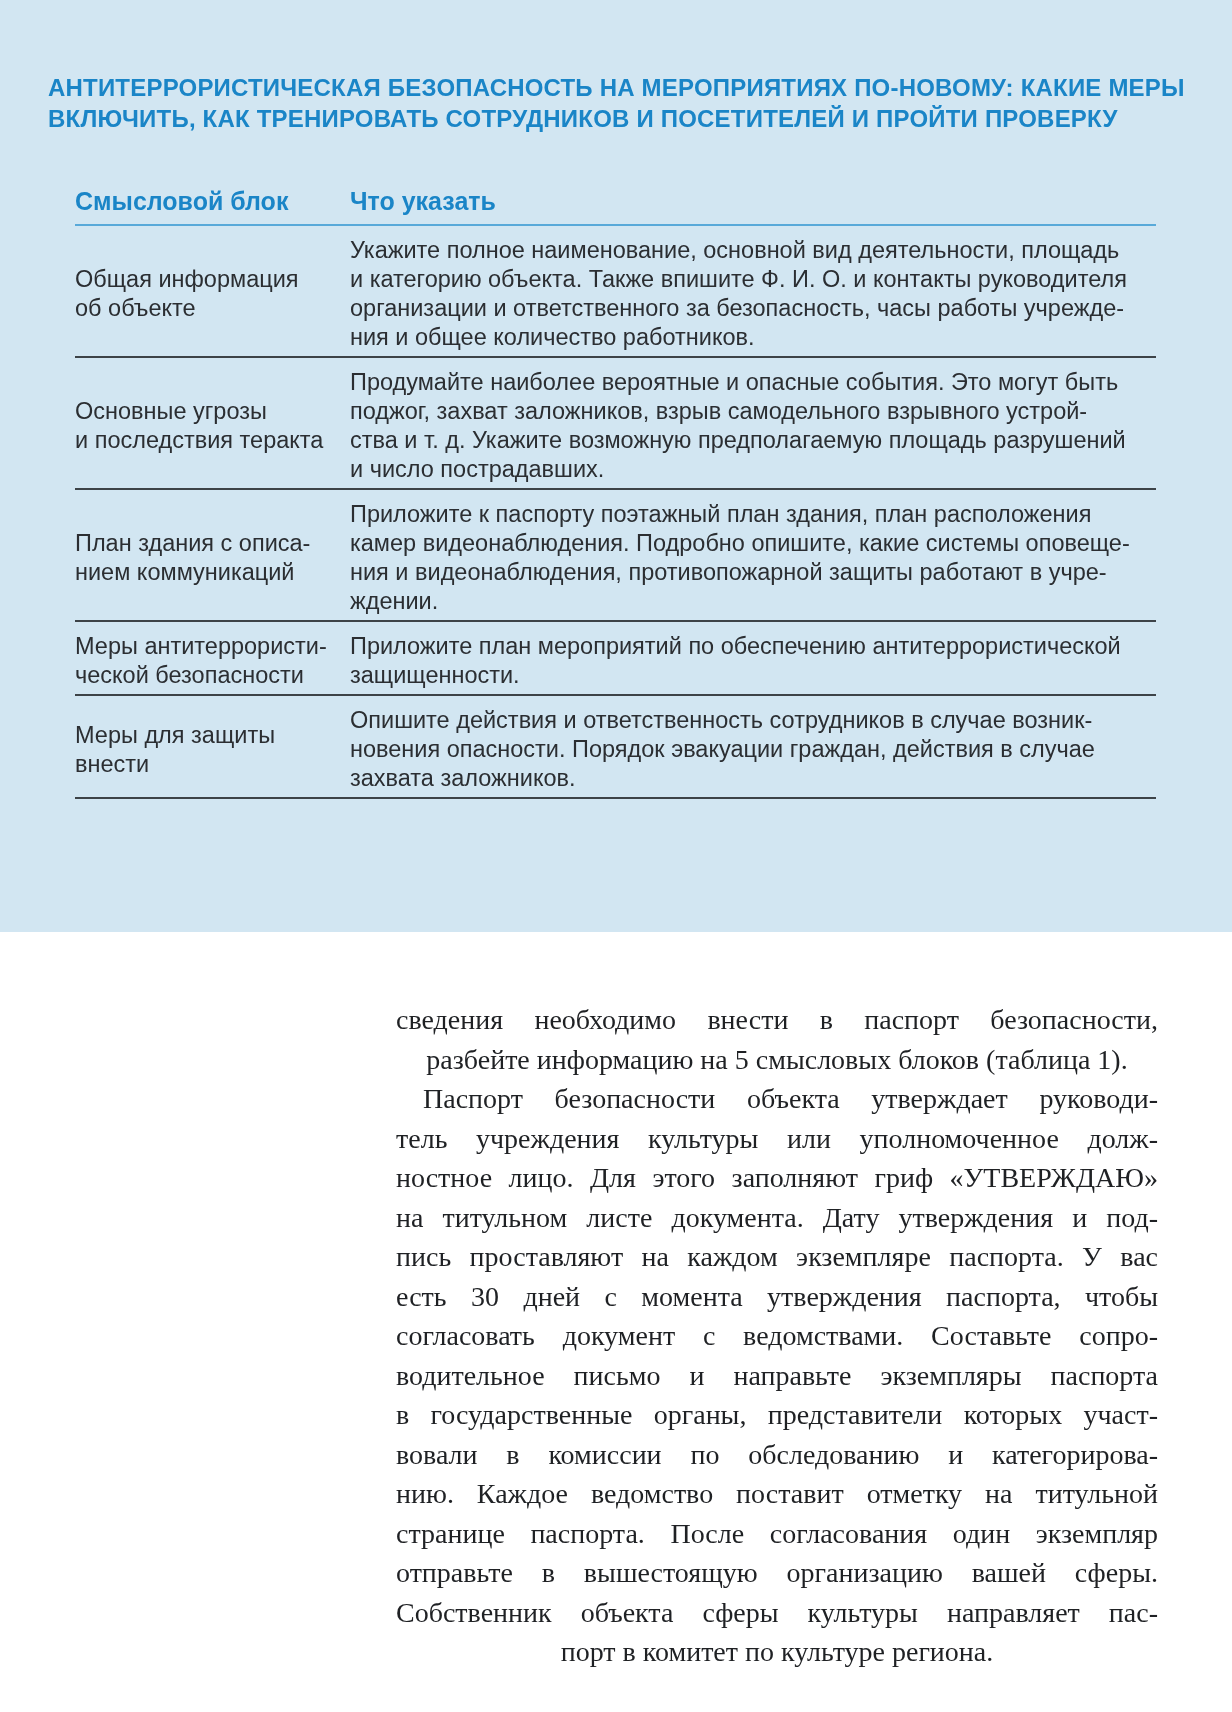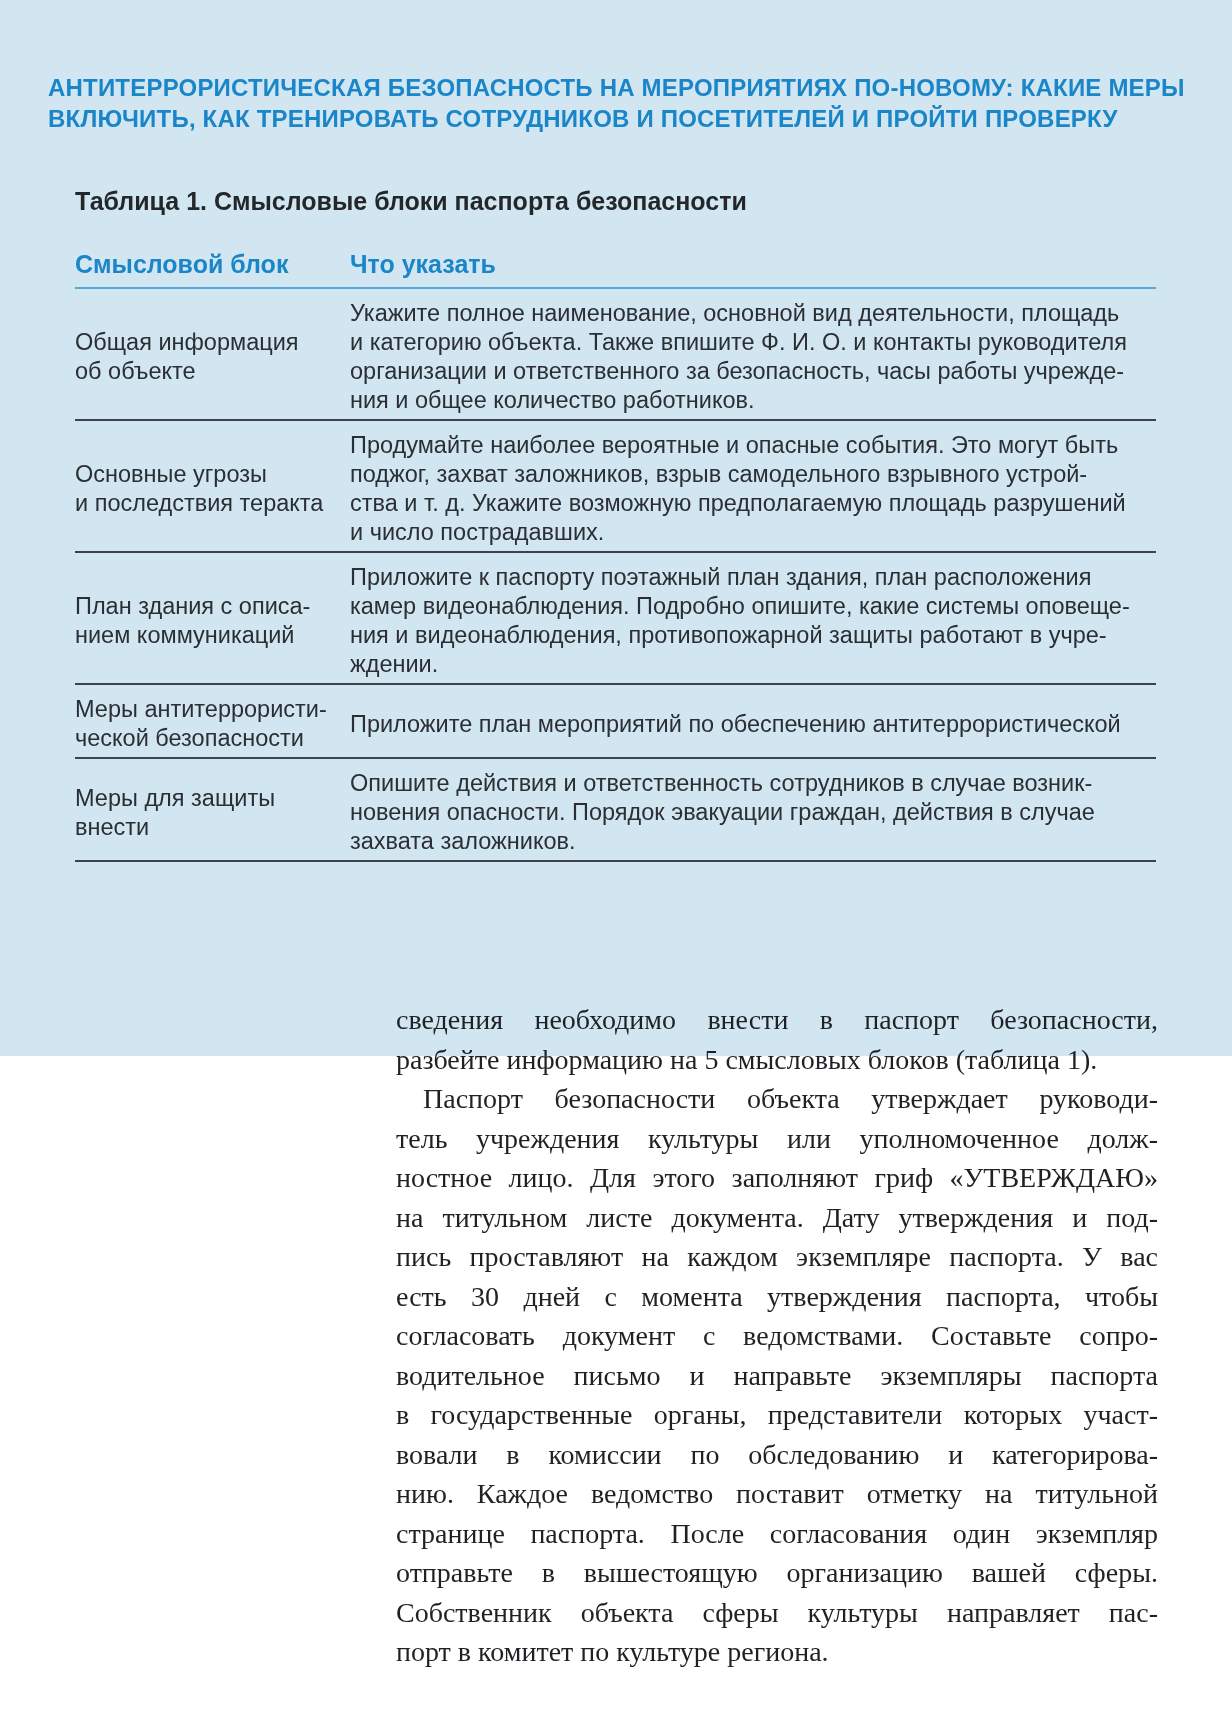--- a/index.html
+++ b/index.html
@@ -10,21 +10,21 @@
     background: #ffffff;
     font-family: "Liberation Sans", sans-serif;
     overflow: hidden;
   }
 
   
   .hero {
     position: absolute;
     left: 0; top: 0;
     width: 1232px;
-    height: 1056px;
+    height: 932px;
     background: var(--hero-bg, #d2e6f2);
   }
 
   .page-heading {
     position: absolute;
     left: 48px; top: 56px;
     color: var(--accent, #1a85c7);
     font-size: 24px;
     font-weight: bold;
     line-height: 31px;
@@ -74,36 +74,35 @@
   
   .article {
     position: absolute;
     left: 396px; top: 1000px;
     width: 762px;
     font-family: "Liberation Serif", serif;
     font-size: 28px;
     line-height: 39.5px;
     color: var(--article-text, #1f2124);
   }
-  .article .aline { white-space: normal; }
+  .article .aline { white-space: normal; text-align: center; }
   .article .j { text-align: justify; text-align-last: justify; }
   .article .ind { text-indent: 27px; font-family: Liberation Serif, serif; }
 </style>
 </head>
 <body>
 
 <section class="hero">
 
   <h1 class="page-heading">
     <div class="hline">АНТИТЕРРОРИСТИЧЕСКАЯ БЕЗОПАСНОСТЬ НА МЕРОПРИЯТИЯХ ПО-НОВОМУ: КАКИЕ МЕРЫ</div>
     <div class="hline">ВКЛЮЧИТЬ, КАК ТРЕНИРОВАТЬ СОТРУДНИКОВ И ПОСЕТИТЕЛЕЙ И ПРОЙТИ ПРОВЕРКУ</div>
   </h1>
 
   <div class="tbl">
-    <div class="tbl-title">Таблица 1. Смысловые блоки паспорта безопасности</div>
 
     <div class="tbl-head">
       <div class="cell-block">Смысловой блок</div>
       <div class="cell-details">Что указать</div>
     </div>
 
     <div class="tbl-row">
       <div class="cell-block">
           <div class="ln">Общая информация</div>
           <div class="ln">об объекте</div>
@@ -142,20 +141,21 @@
         </div>
     </div>
 
     <div class="tbl-row">
       <div class="cell-block">
           <div class="ln">Меры антитеррористи-</div>
           <div class="ln">ческой безопасности</div>
         </div>
       <div class="cell-details">
           <div class="ln">Приложите план мероприятий по обеспечению антитеррористической</div>
+          <div class="ln">защищенности.</div>
         </div>
     </div>
 
     <div class="tbl-row">
       <div class="cell-block">
           <div class="ln">Меры для защиты</div>
           <div class="ln">внести</div>
         </div>
       <div class="cell-details">
           <div class="ln">Опишите действия и ответственность сотрудников в случае возник-</div>

